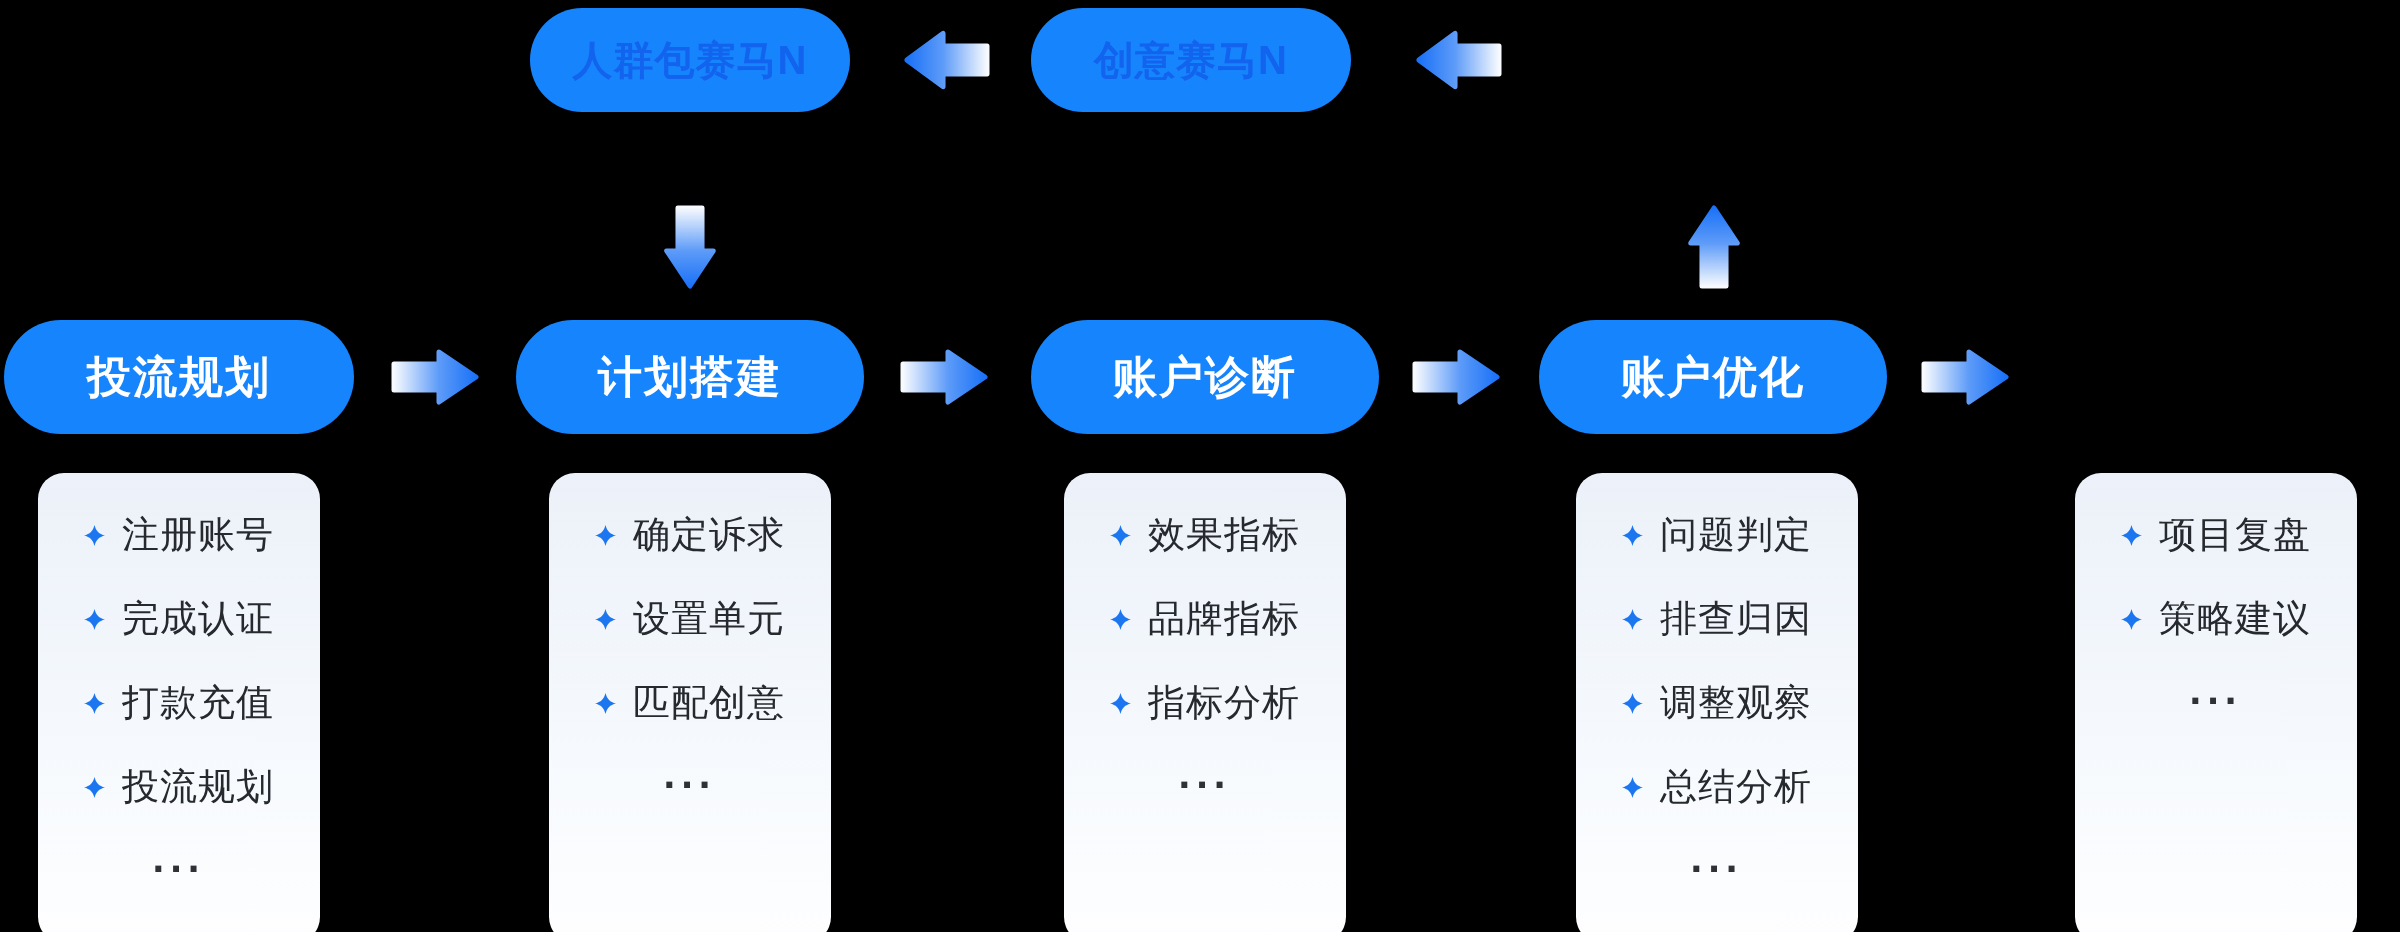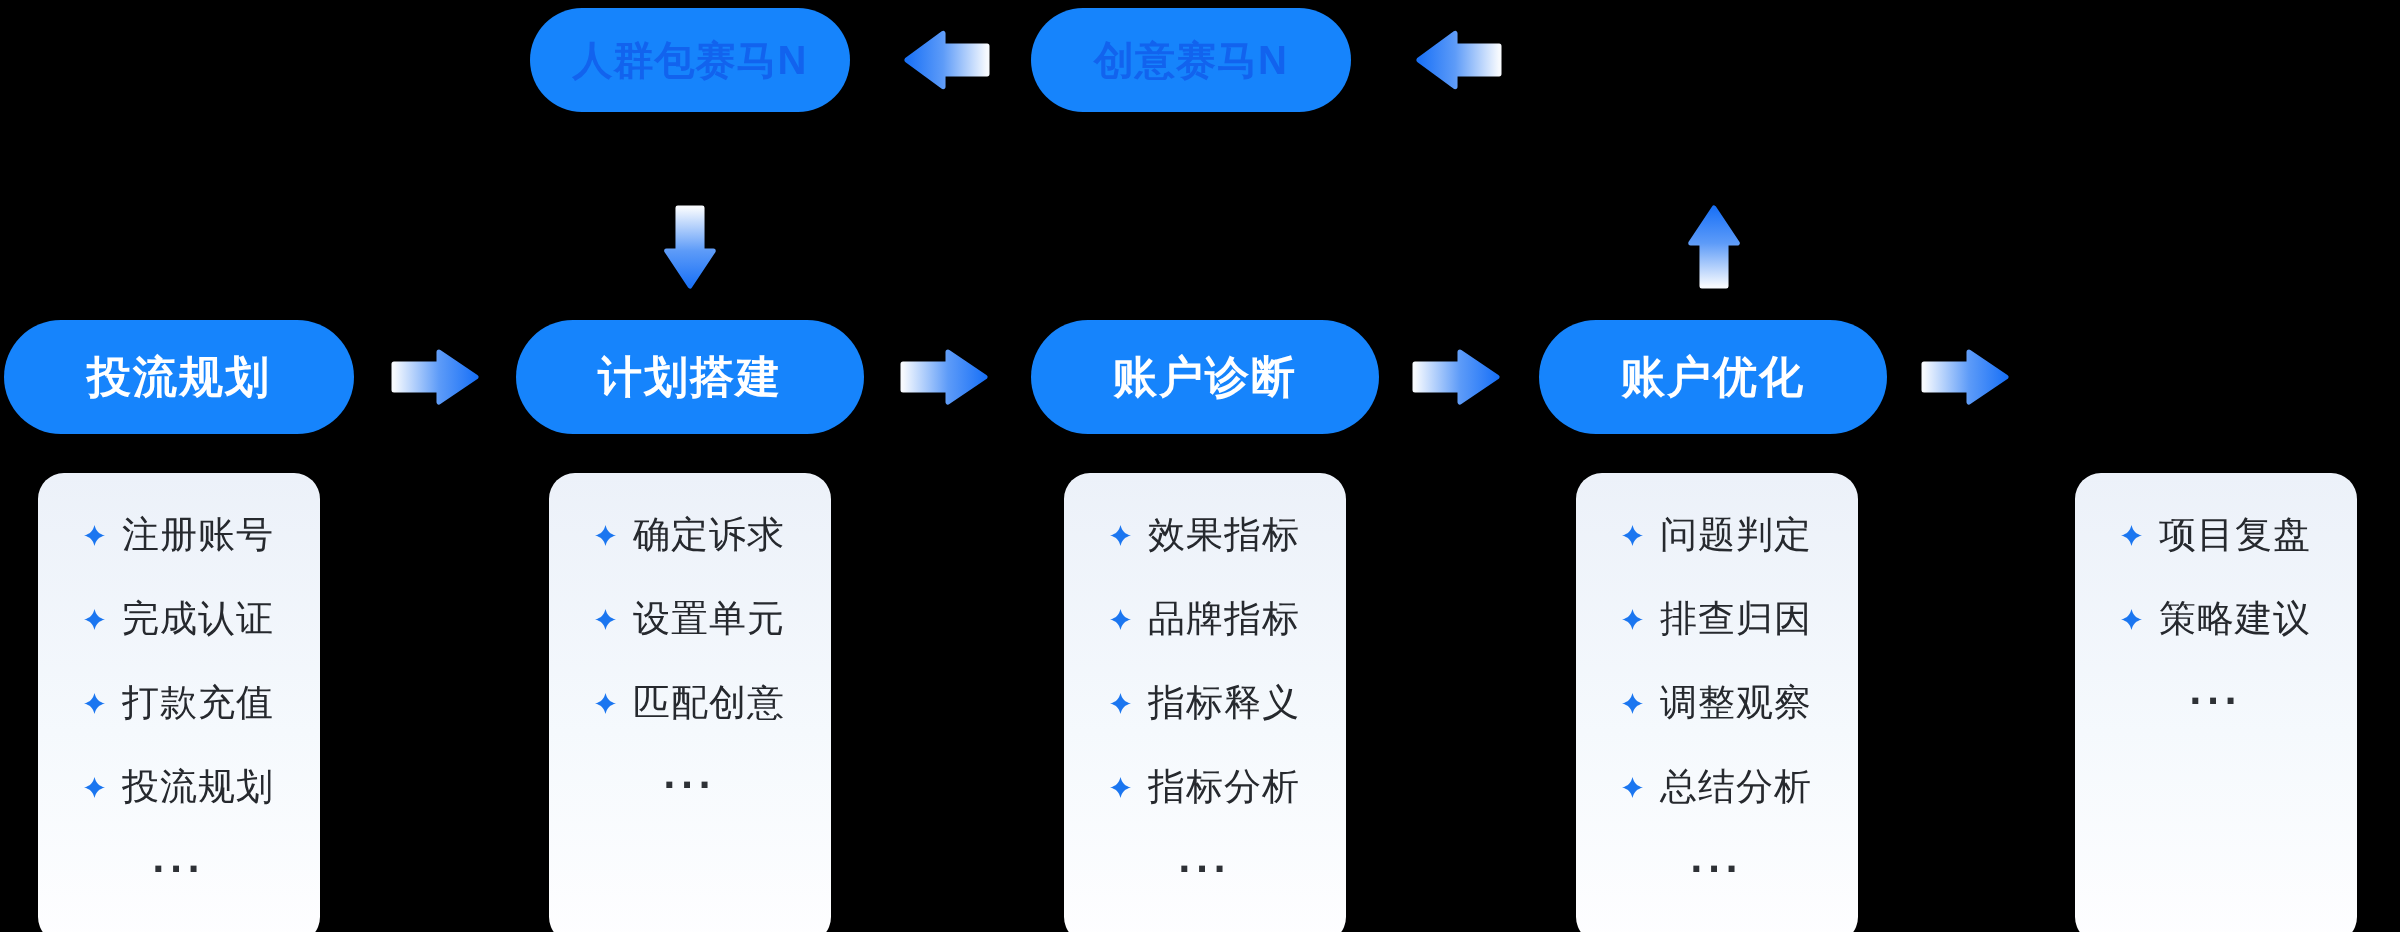--- a/index.html
+++ b/index.html
@@ -180,26 +180,20 @@
     <div class="item-row">
       <svg class="bullet" viewBox="0 0 24 24">
           <path d="M12 0C13.6 6.8 17.2 10.4 24 12C17.2 13.6 13.6 17.2 12 24C10.4 17.2 6.8 13.6 0 12C6.8 10.4 10.4 6.8 12 0Z"></path>
         </svg>
       <span class="item-label">品牌指标</span>
     </div>
     <div class="item-row">
       <svg class="bullet" viewBox="0 0 24 24">
           <path d="M12 0C13.6 6.8 17.2 10.4 24 12C17.2 13.6 13.6 17.2 12 24C10.4 17.2 6.8 13.6 0 12C6.8 10.4 10.4 6.8 12 0Z"></path>
         </svg>
-      <span class="item-label">指标释义</span>
-    </div>
-    <div class="item-row">
-      <svg class="bullet" viewBox="0 0 24 24">
-          <path d="M12 0C13.6 6.8 17.2 10.4 24 12C17.2 13.6 13.6 17.2 12 24C10.4 17.2 6.8 13.6 0 12C6.8 10.4 10.4 6.8 12 0Z"></path>
-        </svg>
       <span class="item-label">指标分析</span>
     </div>
     <div class="more-row">
         <span>...</span>
       </div>
   </div>
 
   <div class="card" style="left:1576px">
     <div class="item-row">
       <svg class="bullet" viewBox="0 0 24 24">

